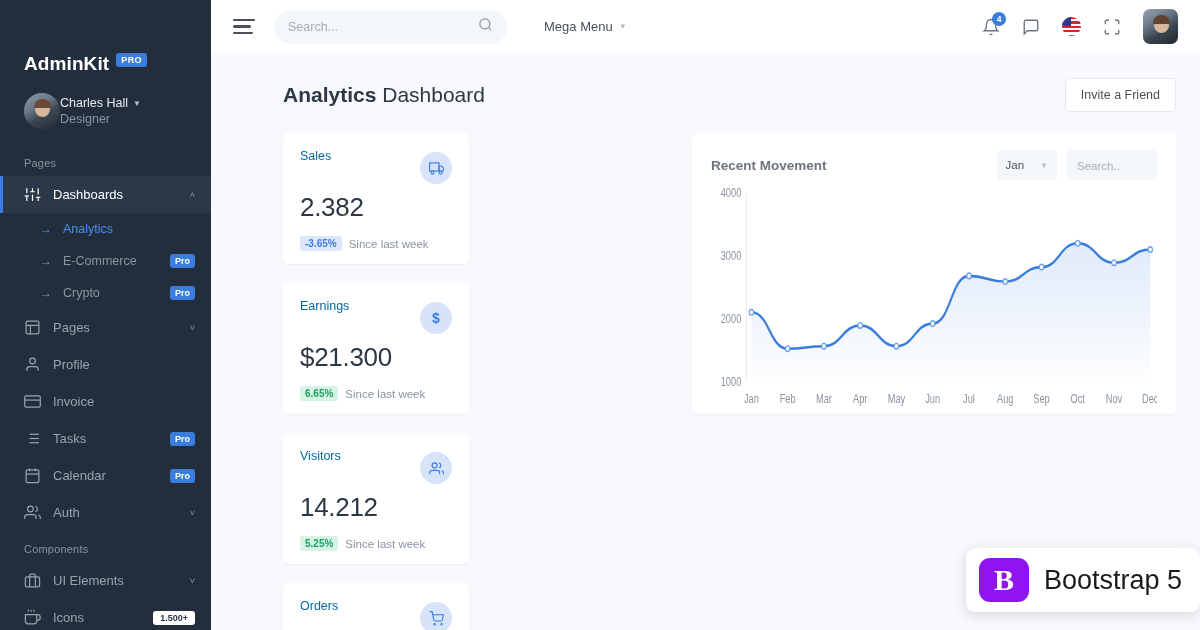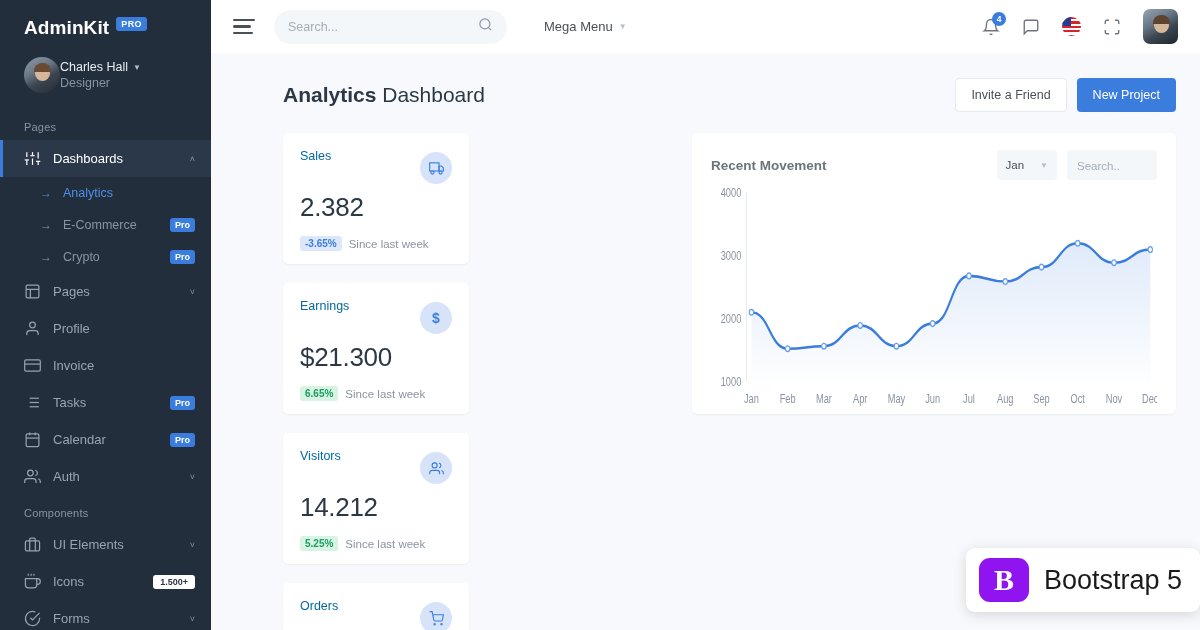--- a/index.html
+++ b/index.html
@@ -8,21 +8,21 @@
     font-family: "Liberation Sans", sans-serif;
     background: #f7f9fc; overflow: hidden;
   }
   .app { display: flex; width: 1200px; height: 630px; }
 
   
   .sidebar {
     width: 211px; flex: 0 0 211px; height: 630px;
     background: #222e3c; overflow: hidden; position: relative;
   }
-  .brand { padding: 17px 0 0 24px; display: flex; align-items: center; gap: 7px; }
+  .brand { padding: 17px 0 0 24px; display: flex; align-items: center; gap: 7px; margin-top: 36px; }
   .brand-name { color: #fff; font-size: 19px; font-weight: bold; letter-spacing: .1px; }
   .brand-pro {
     background: #3b7ddd; color: #fff; font-size: 9px; font-weight: bold;
     padding: 2px 5px; border-radius: 3px; letter-spacing: .4px; position: relative; top: -4px;
   }
   .user-box { padding: 18px 0 16px 24px; display: flex; align-items: center; }
   .avatar-img {
     width: 36px; height: 36px; border-radius: 50%; flex: 0 0 36px;
     background: linear-gradient(150deg,#8d9aa8 0%,#6b7a8a 35%,#3c4650 60%,#222b34 100%);
     position: relative; overflow: hidden;
@@ -407,21 +407,20 @@
 
     <div class="content">
 
       <div class="page-head">
         <h1 class="page-title">
           <b>Analytics</b>
           <span>Dashboard</span>
         </h1>
         <div class="page-actions">
           <button class="btn btn-light">Invite a Friend</button>
-          <button class="btn btn-primary">New Project</button>
         </div>
       </div>
 
       <div class="grid">
 
         <div class="col-stats">
 
           <div class="card stat-card">
             <div class="stat-top">
               <span class="stat-label">Sales</span>

